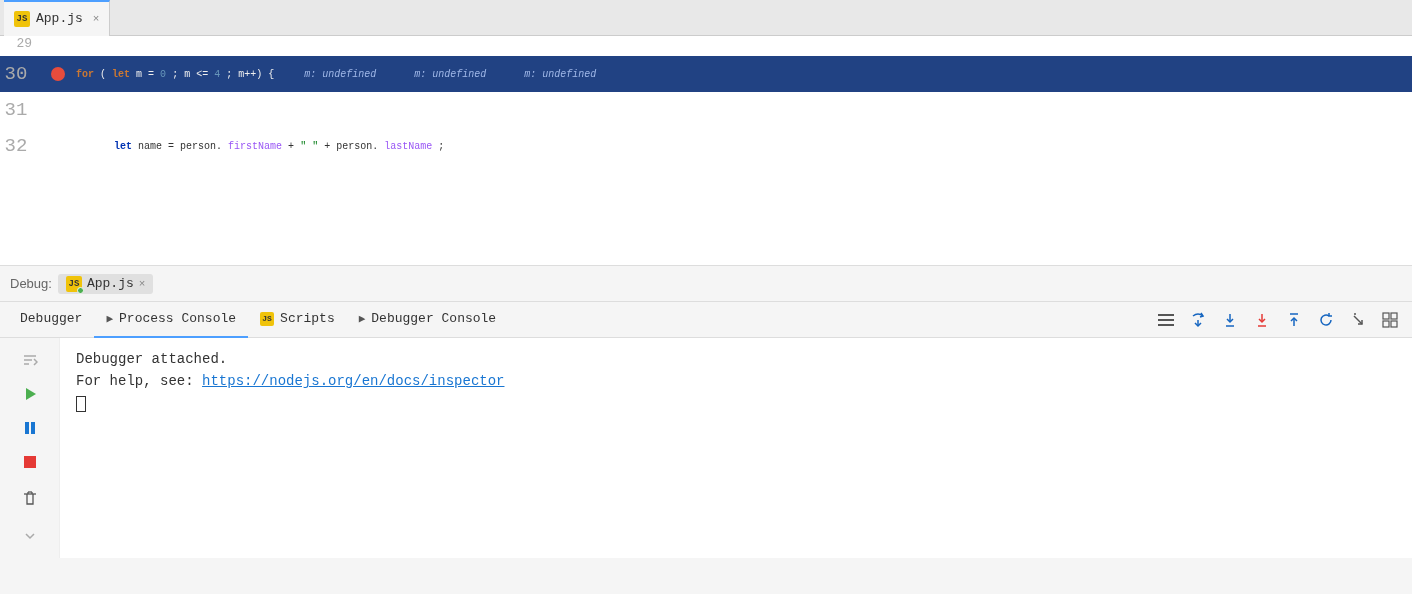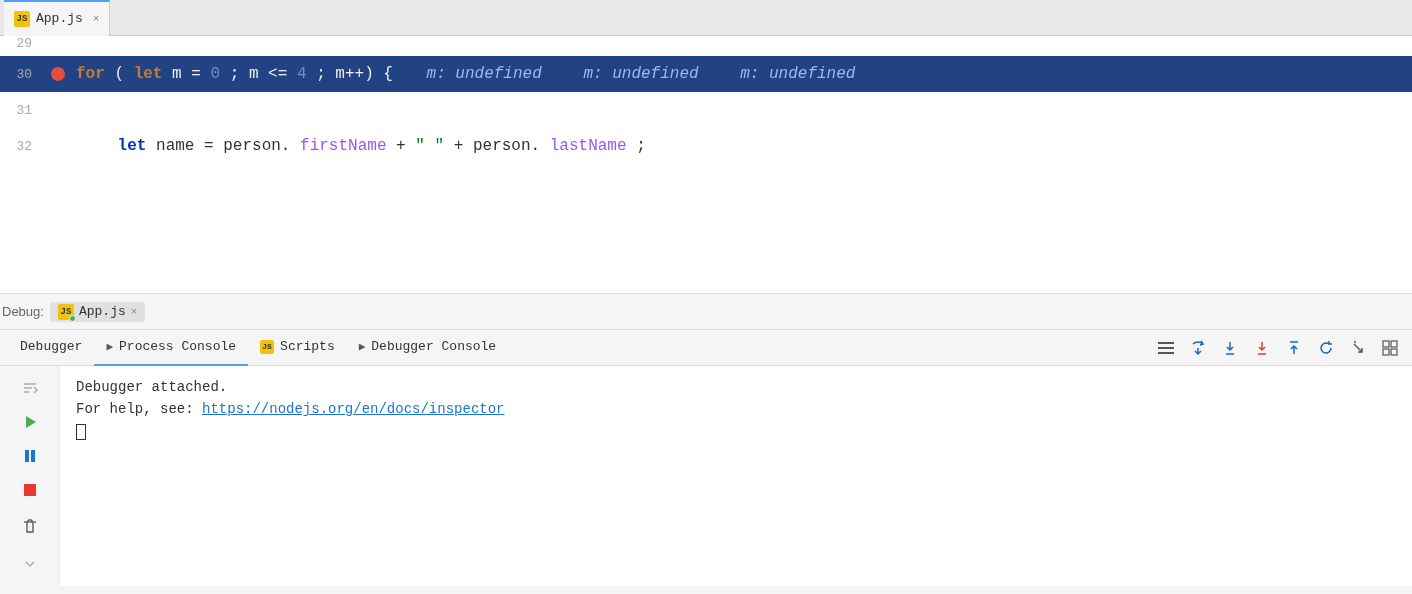--- a/index.html
+++ b/index.html
@@ -50,42 +50,42 @@
       font-size: 11px;
       color: #888;
       margin-left: 4px;
       cursor: pointer;
     }
 
     
     .code-editor {
       background: #fff;
       border-bottom: 1px solid #ddd;
-      height: 258px;
+      height: 230px;
       overflow: hidden;
       position: relative;
     }
     .code-lines {
       display: flex;
       flex-direction: column;
     }
     .code-line {
       display: flex;
       align-items: center;
       height: 36px;
       min-height: 36px;
     }
     .code-line.highlighted {
       background: #214283;
     }
     .line-number {
       width: 44px;
-      text-align: right;
+      text-align: center;
       padding-right: 12px;
-      font-size: 13px;
+      font-size: 19px;
       color: #aaa;
       user-select: none;
       flex-shrink: 0;
     }
     .line-number.highlighted {
       color: #aaa;
       background: #214283;
     }
     .breakpoint-area {
       width: 28px;
@@ -94,21 +94,21 @@
       justify-content: center;
       flex-shrink: 0;
     }
     .breakpoint-dot {
       width: 14px;
       height: 14px;
       background: #e74c3c;
       border-radius: 50%;
     }
     .code-content {
-      font-size: 16px;
+      font-size: 10px;
       padding-left: 4px;
       white-space: nowrap;
     }
 
     
     .line-29 {
       height: 20px;
       background: #fff;
       display: flex;
     }
@@ -118,21 +118,21 @@
     .empty-line {
       height: 40px;
       background: #fff;
     }
 
     
     .debug-session-bar {
       display: flex;
       align-items: center;
       height: 36px;
-      padding: 0 2px;
+      padding: 0 10px;
       background: #f5f5f5;
       border-bottom: 1px solid #ddd;
       font-size: 13px;
       color: #333;
       gap: 6px;
     }
     .debug-label {
       color: #666;
       font-family: -apple-system, BlinkMacSystemFont, sans-serif;
     }

